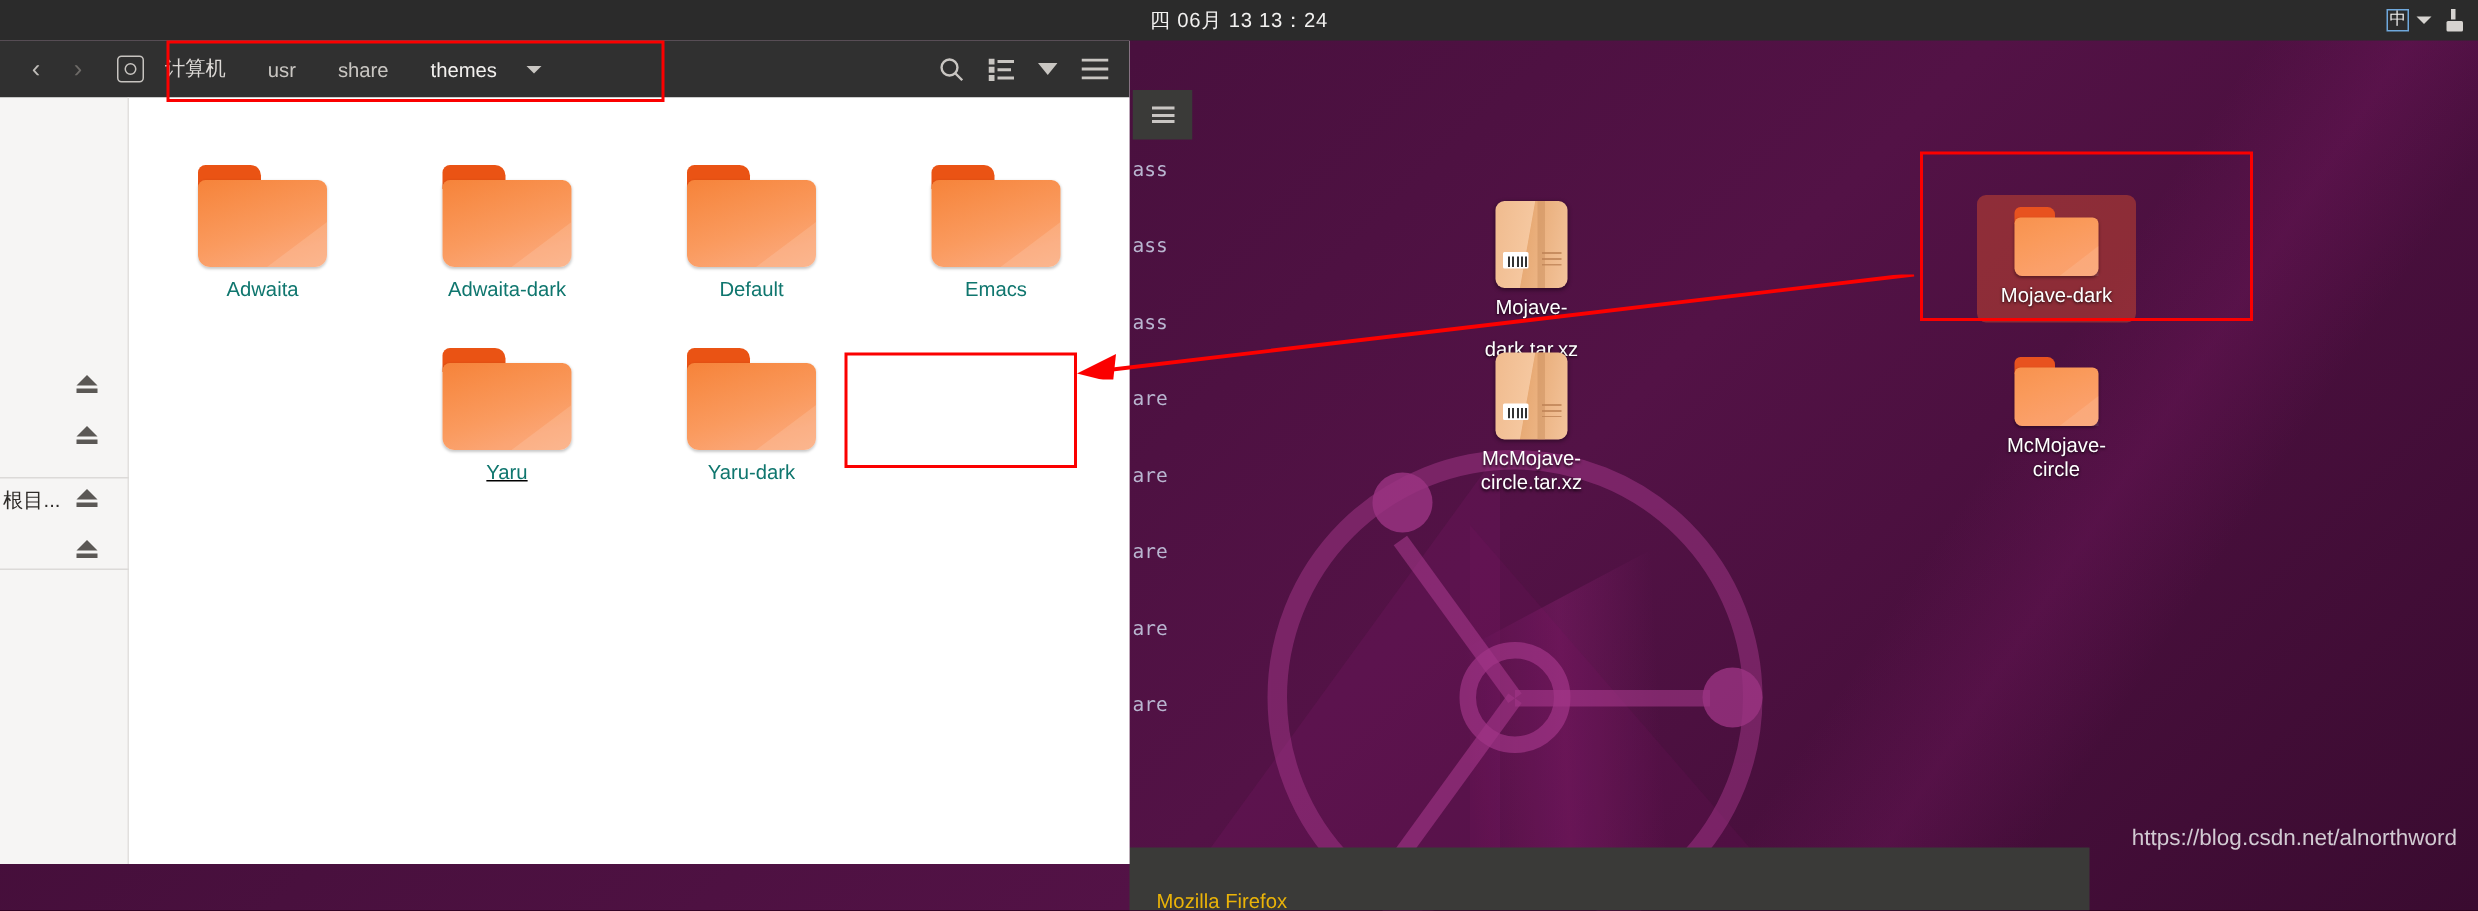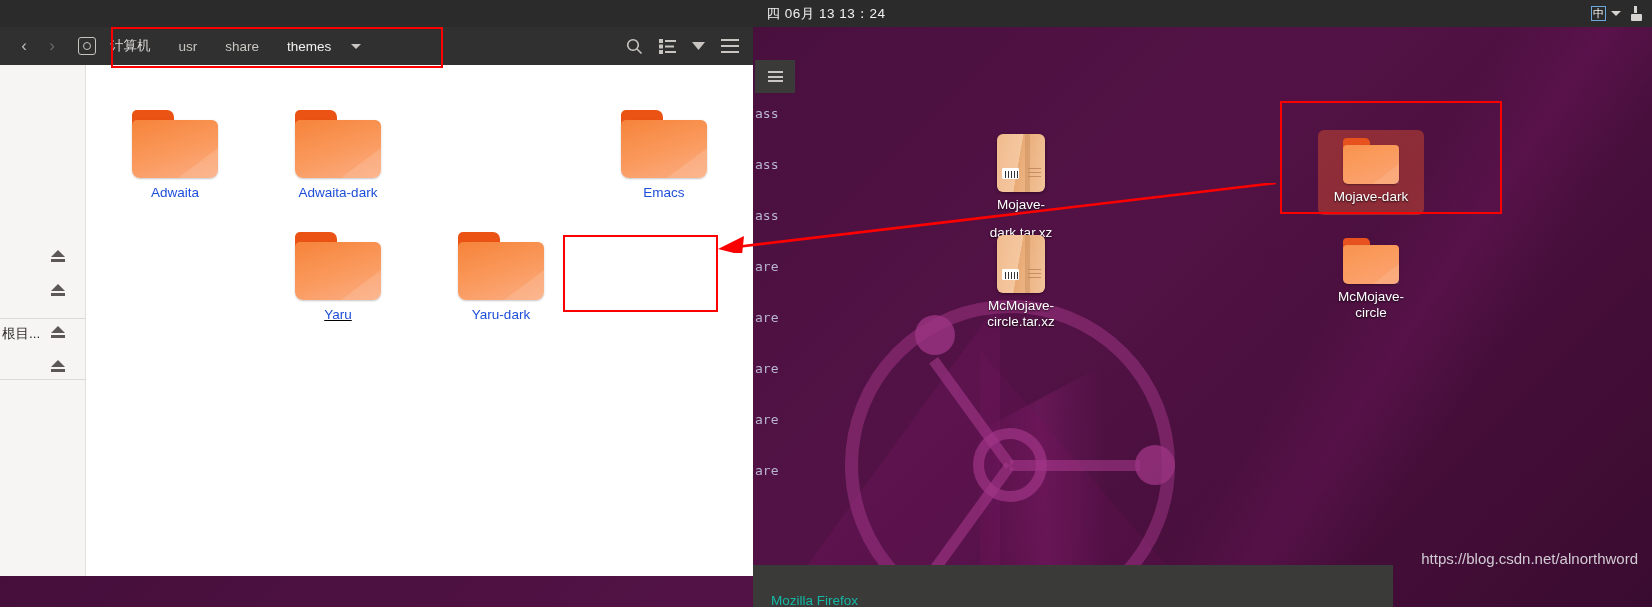--- a/index.html
+++ b/index.html
@@ -243,31 +243,31 @@
     background:linear-gradient(162deg,#f6833a 0%,#f88f4c 28%,#fa9a5e 55%,#fba574 80%,#fbab7e 100%);
     border-radius:5px 6px 8px 8px;
     box-shadow:0 1px 2px rgba(0,0,0,.22);
   }
   .fm-folder .body:after {
     content:""; position:absolute; right:0; bottom:0;
     width:0;height:0;border-left:40px solid transparent;border-bottom:30px solid rgba(255,255,255,.13);
     border-bottom-right-radius:8px;
   }
   .fm-label {
-    margin-top:7px; color:#1d4ed8; font-size:13.5px; line-height:16px;
+    margin-top:7px; color:#0f766e; font-size:13.5px; line-height:16px;
   }
 
   
   #taskbar {
     position:absolute; left:753px; top:565px; width:640px; height:42px;
     background:#3a3a38; z-index:25;
     display:flex; align-items:center; padding-left:18px;
   }
   #taskbar .tb-label {
-    color:#14b8a6; font-size:13.5px; position:relative; top:14px;
+    color:#eab308; font-size:13.5px; position:relative; top:14px;
   }
 
   
   #watermark {
     position:absolute; right:14px; top:550px; color:#dedbe0;
     font-size:15px; z-index:40; opacity:.92;
   }
 
   
   .anno { position:absolute; z-index:70; pointer-events:none; }
@@ -435,20 +435,27 @@
         </div>
       <div class="fm-label">Adwaita</div>
     </div>
     <div class="fm-item" style="left:178px; top:45px;">
       <div class="fm-folder">
           <div class="tab"></div>
           <div class="body"></div>
         </div>
       <div class="fm-label">Adwaita-dark</div>
     </div>
+    <div class="fm-item" style="left:341px; top:45px;">
+      <div class="fm-folder">
+          <div class="tab"></div>
+          <div class="body"></div>
+        </div>
+      <div class="fm-label">Default</div>
+    </div>
     <div class="fm-item" style="left:504px; top:45px;">
       <div class="fm-folder">
           <div class="tab"></div>
           <div class="body"></div>
         </div>
       <div class="fm-label">Emacs</div>
     </div>
 
     <div class="fm-item" style="left:178px; top:167px;text-decoration:underline;">
       <div class="fm-folder">

